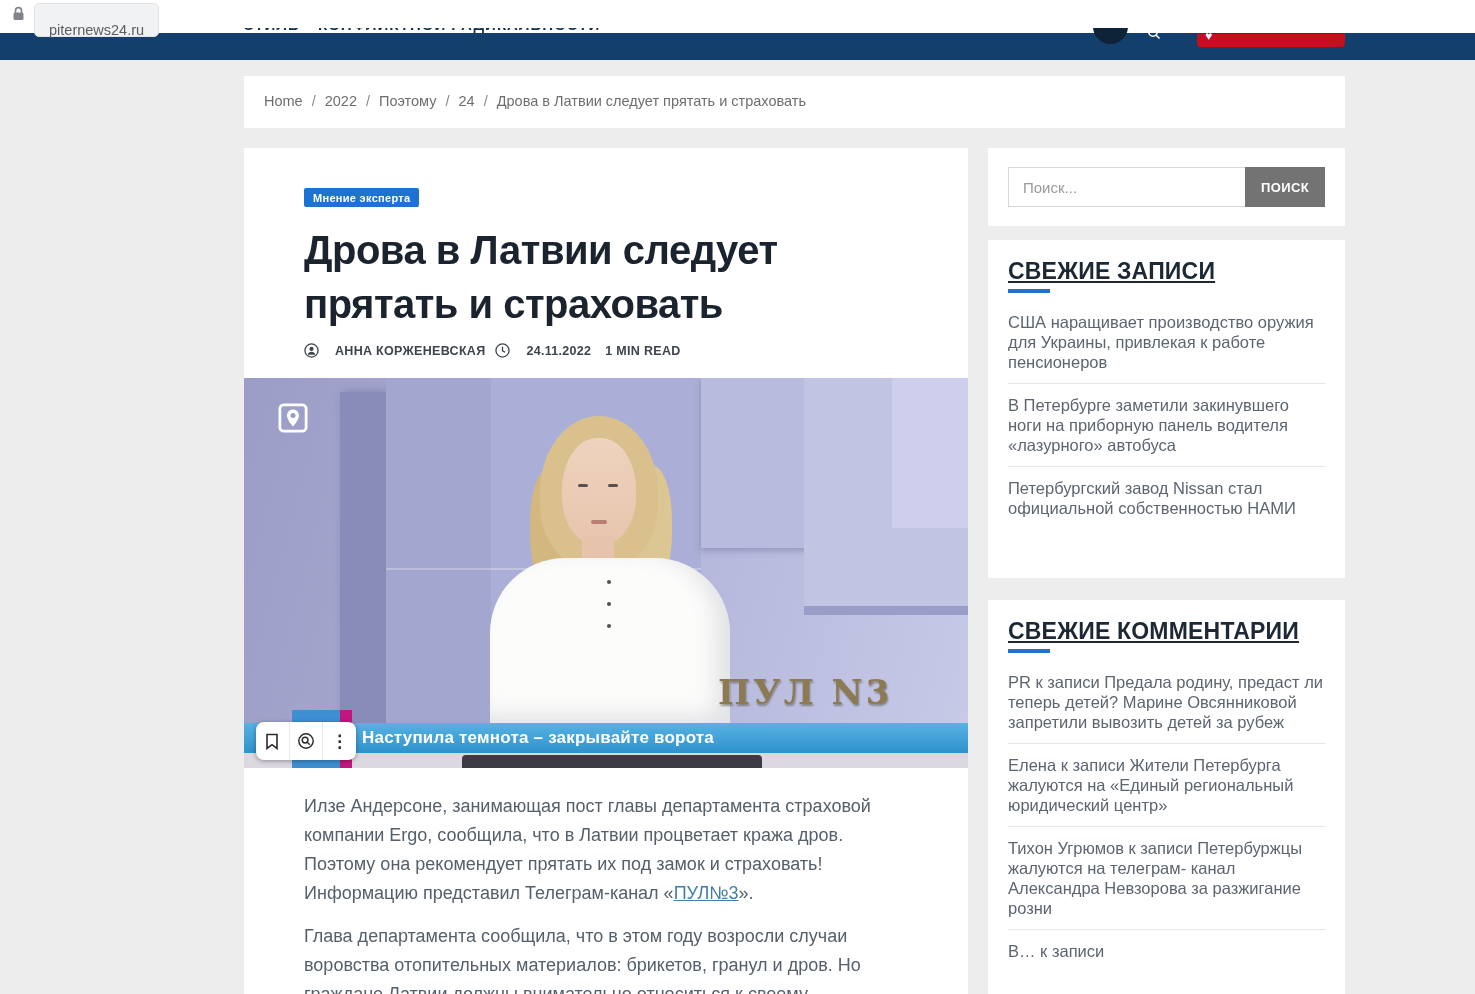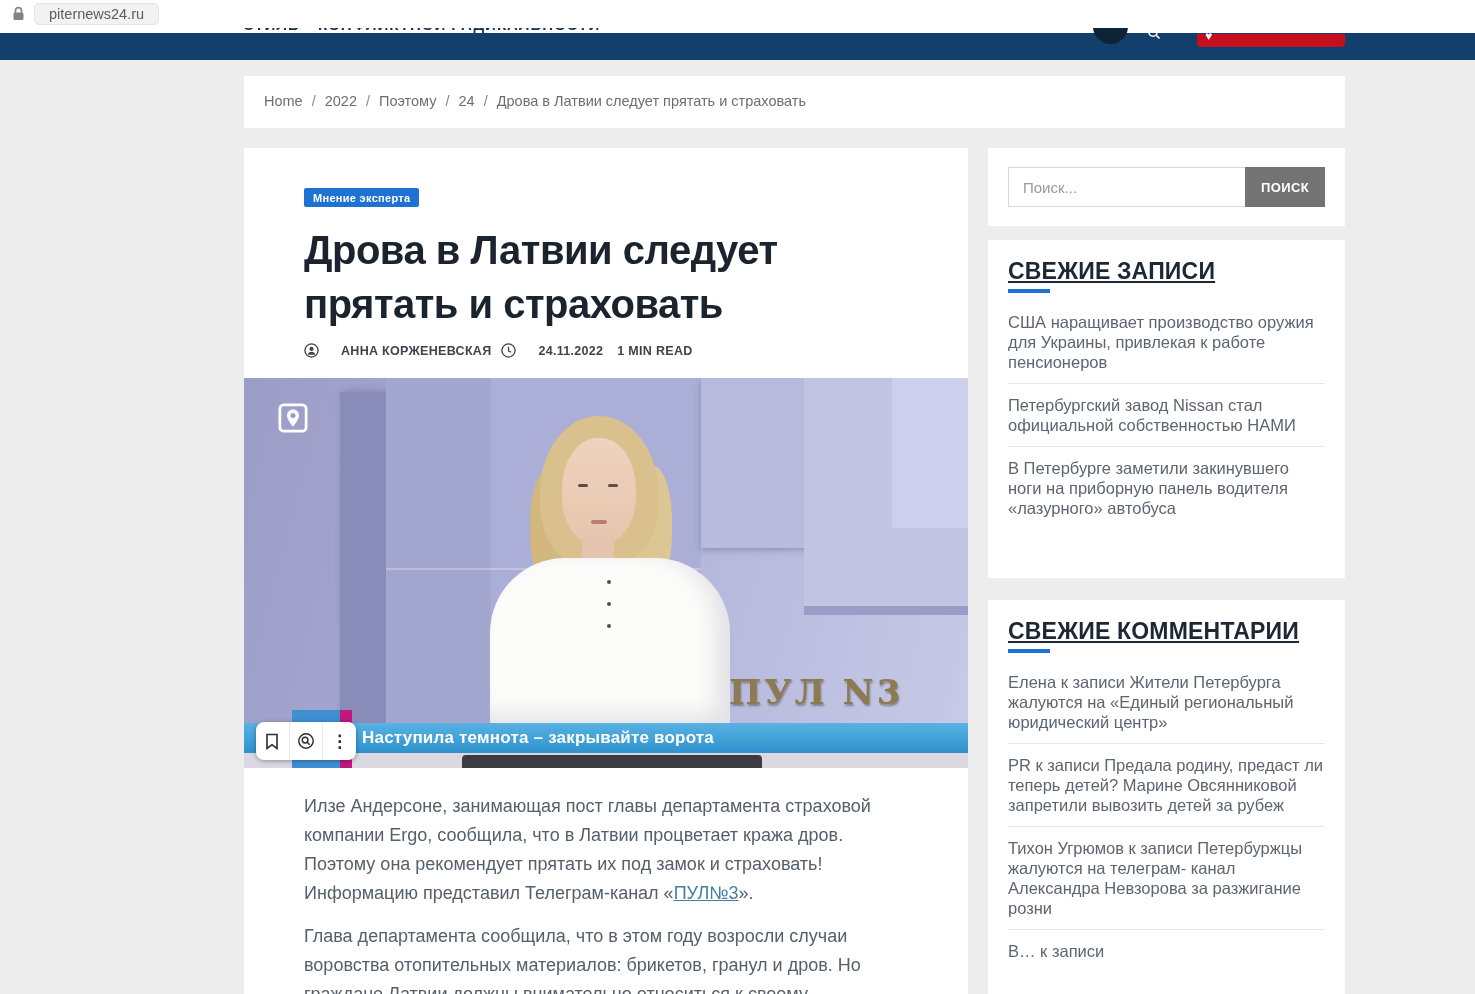--- a/index.html
+++ b/index.html
@@ -13,34 +13,34 @@
   .menu-frag { position:absolute; z-index:1; color:#15314f; font-weight:bold; font-size:15px; letter-spacing:1px; top:16px; white-space:nowrap; }
   .frag-l { left:243px; }
   .frag-r { left:318px; }
   .logo-circle { position:absolute; left:1093px; top:9px; width:35px; height:35px; border-radius:50%; background:#0e2238; z-index:3; }
   .hdr-search { position:absolute; left:1147px; top:26px; z-index:3; color:#fff; }
   .red-btn { position:absolute; left:1197px; top:34px; width:148px; height:13px; background:#c40f1e; border-radius:0 0 4px 4px; z-index:3; }
   .red-btn .heart { position:absolute; left:8px; top:-4px; color:#fff; font-size:12px; line-height:12px; }
 
   .browser-bar { position:absolute; left:0; top:0; width:1475px; height:28px; background:#fff; z-index:4; }
   .lock { position:absolute; left:12px; top:6px; }
-  .url-chip { position:absolute; left:34px; top:3px; height:22px; padding:0 14px; background:#f1f2f3; border:1px solid #e2e3e5; border-radius:5px; color:#5a5d61; font-size:14.5px; line-height:20px; }
+  .url-chip { position:absolute; left:34px; top:3px; height:22px; padding:16px 14px; background:#f1f2f3; border:1px solid #e2e3e5; border-radius:5px; color:#5a5d61; font-size:14.5px; line-height:20px; }
   .tab-title { position:absolute; left:584px; top:5px; font-size:15px; color:#202124; white-space:nowrap; }
 
   
   .crumb-card { position:absolute; left:244px; top:76px; width:1101px; height:52px; background:#fff; }
   .crumbs { position:absolute; left:20px; top:17px; font-size:14.5px; color:#6e6e6e; white-space:nowrap; }
   .crumbs .sep { margin:0 9px; color:#8a8a8a; }
 
   
   .article-card { position:absolute; left:244px; top:148px; width:724px; height:1000px; background:#fff; padding:40px 60px 0 60px; }
   .badge { display:inline-block; background:#1e73d2; color:#fff; font-size:11px; font-weight:bold; letter-spacing:.3px; padding:4px 9px 3px; border-radius:2px; }
   .a-title { margin-top:16px; width:540px; font-size:40px; line-height:54px; font-weight:bold; color:#1b242e; letter-spacing:-0.5px; }
   .meta { margin-top:12px; display:flex; align-items:center; gap:10px; font-size:12.5px; font-weight:bold; color:#3d444c; letter-spacing:.3px; }
-  .meta .mi { display:flex; align-items:center; gap:22px; }
+  .meta .mi { display:flex; align-items:center; gap:16px; }
   .meta svg { display:block; }
   .meta .rt { margin-left:4px; }
 
   
   .video { position:absolute; left:0; top:230px; width:724px; height:390px; overflow:hidden;
     background:linear-gradient(105deg,#9b9dc6 0%,#a8aad2 38%,#b9bbde 68%,#c8cae8 100%); }
   .pnl { position:absolute; }
   .v-strip { left:96px; top:14px; width:46px; height:545px; background:#898cb8; box-shadow:3px 0 8px rgba(70,70,110,.35); }
   .v-col { left:142px; top:0; width:105px; height:390px; background:#a3a6cf; }
   .v-p1 { left:247px; top:0; width:210px; height:390px; background:#abaed6; }
@@ -59,21 +59,21 @@
   .eye { position:absolute; top:46px; width:10px; height:3px; background:#5a4f4a; border-radius:2px; }
   .eye.le { left:16px; } .eye.re { left:46px; }
   .mouth { position:absolute; left:29px; top:82px; width:16px; height:4px; background:#b97d72; border-radius:3px; }
   .neck { position:absolute; left:338px; top:158px; width:32px; height:30px; background:#e6c3ac; }
   .blouse { position:absolute; left:246px; top:180px; width:240px; height:165px; background:#fcfcfb; border-radius:75px 75px 0 0; box-shadow:inset -14px -8px 22px rgba(150,150,170,.25); }
   .btn-dot { position:absolute; left:117px; width:4px; height:4px; background:#55504c; border-radius:50%; }
 
   .desk-strip { position:absolute; left:0; top:375px; width:724px; height:15px; background:#dcd8e2; }
   .dark-item { position:absolute; left:218px; top:377px; width:300px; height:13px; background:#3c3b44; border-radius:4px 4px 0 0; }
 
-  .watermark { position:absolute; left:474px; top:294px; font-family:"DejaVu Serif", serif; font-weight:bold; font-size:34px; letter-spacing:3px; color:#8c7a52; text-shadow:1px 2px 2px rgba(60,48,20,.45); z-index:3;margin-left:11px; }
+  .watermark { position:absolute; left:474px; top:294px; font-family:"DejaVu Serif", serif; font-weight:bold; font-size:34px; letter-spacing:3px; color:#8c7a52; text-shadow:1px 2px 2px rgba(60,48,20,.45); z-index:3; }
   .chyron { position:absolute; left:0; top:345px; width:724px; height:30px; background:linear-gradient(#58b2e3,#2f92cc); z-index:3; }
   .chyron-text { padding-left:118px; line-height:30px; color:#fff; font-weight:bold; font-size:17px; letter-spacing:.2px; white-space:nowrap; }
 
   .ext-blue { position:absolute; left:48px; top:332px; width:52px; height:58px; background:#3e90d3; z-index:4; }
   .ext-pink { position:absolute; left:96px; top:332px; width:12px; height:58px; background:#c2187e; z-index:4; }
   .pill { position:absolute; left:12px; top:344px; width:100px; height:38px; background:#fff; border-radius:8px; box-shadow:0 1px 5px rgba(0,0,0,.35); display:flex; z-index:5; }
   .pill .cell { flex:1; display:flex; align-items:center; justify-content:center; color:#2c2c2e; }
   .pill .cell + .cell { border-left:1px solid #e9e9e9; }
   .pill .kebab { font-size:17px; font-weight:bold; line-height:17px; }
 
@@ -227,27 +227,27 @@
     <input class="search-input" type="text" placeholder="Поиск..." style="">
     <button class="search-btn">ПОИСК</button>
   </div>
 </div>
 
 <div class="sb-card posts-card">
   <h3 class="sb-h">СВЕЖИЕ ЗАПИСИ</h3>
   <div class="sb-underline"></div>
   <ul class="sb-list">
     <li>США наращивает производство оружия для Украины, привлекая к работе пенсионеров</li>
+    <li>В Петербурге заметили закинувшего ноги на приборную панель водителя «лазурного» автобуса</li>
     <li>Петербургский завод Nissan стал официальной собственностью НАМИ</li>
-    <li>В Петербурге заметили закинувшего ноги на приборную панель водителя «лазурного» автобуса</li>
   </ul>
 </div>
 
 <div class="sb-card comments-card">
   <h3 class="sb-h">СВЕЖИЕ КОММЕНТАРИИ</h3>
   <div class="sb-underline"></div>
   <ul class="sb-list">
+    <li>PR к записи Предала родину, предаст ли теперь детей? Марине Овсянниковой запретили вывозить детей за рубеж</li>
     <li>Елена к записи Жители Петербурга жалуются на «Единый региональный юридический центр»</li>
-    <li>PR к записи Предала родину, предаст ли теперь детей? Марине Овсянниковой запретили вывозить детей за рубеж</li>
     <li>Тихон Угрюмов к записи Петербуржцы жалуются на телеграм- канал Александра Невзорова за разжигание розни</li>
     <li>В… к записи</li>
   </ul>
 </div>
 
 </body></html>

